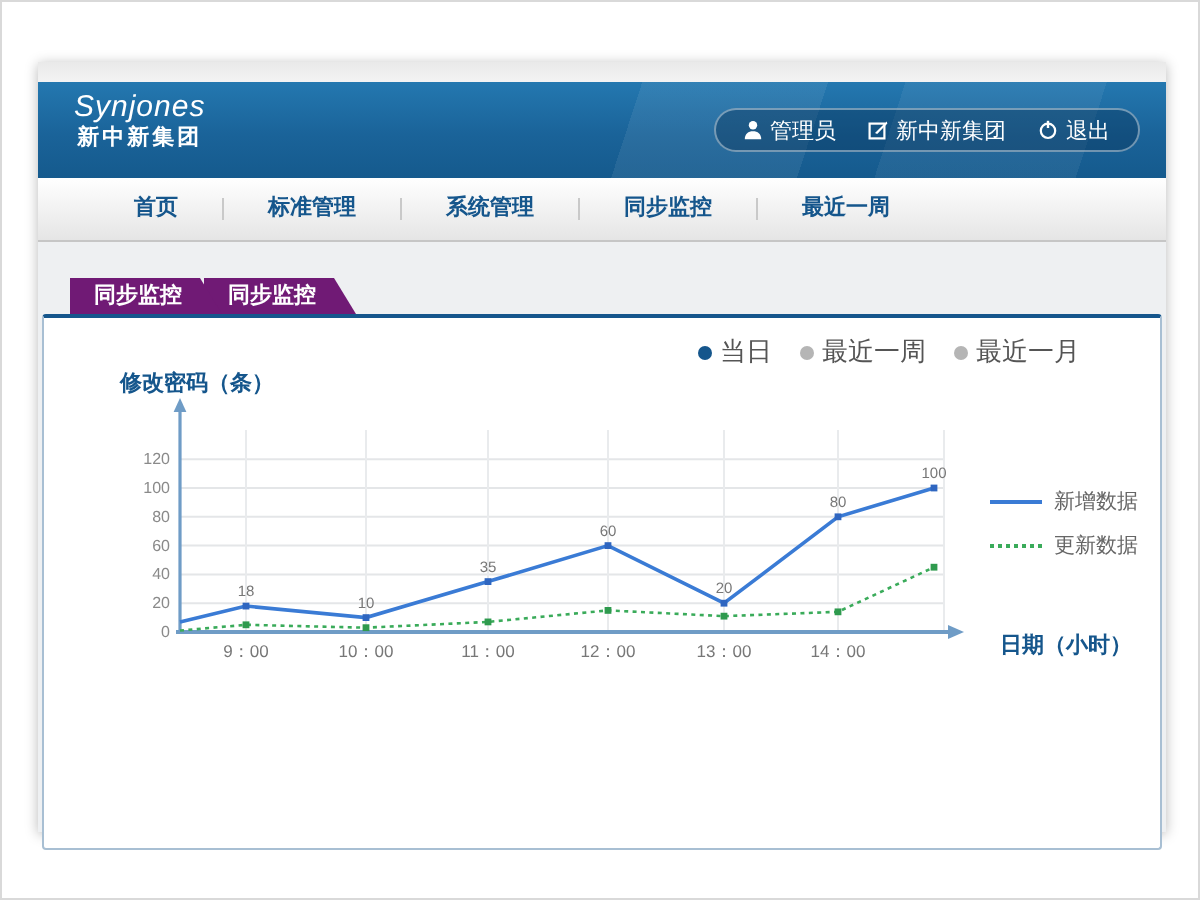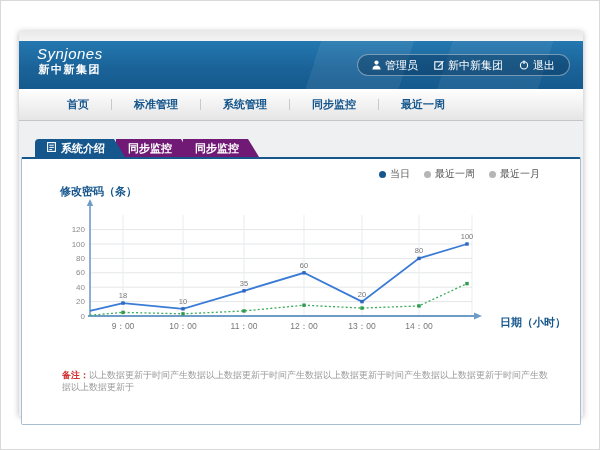--- a/index.html
+++ b/index.html
@@ -43,21 +43,21 @@
          clip-path:polygon(0 0, calc(100% - 11px) 0, 100% 100%, 0 100%); }
   .tab.active { background:#15568c; z-index:3; border-top-left-radius:4px;
                 display:flex; align-items:center; gap:5px; }
   .tab.inactive { background:#701a75; }
   .tab.t2 { z-index:2; } .tab.t3 { z-index:1; }
 
   
   .panel { position:relative; margin:0 2px; height:268px; background:#fff;
            border:1px solid #a8bfd3; border-top:2px solid #15568c; border-radius:2px; }
   .range-legend { position:absolute; top:8px; right:40px; display:flex; align-items:center;
-                  gap:14px; font-size:10px; color:#555; }
+                  gap:14px; font-size:13px; color:#555; }
   .range-item { display:flex; align-items:center; gap:4px; cursor:pointer; }
   .dot { width:7px; height:7px; border-radius:50%; background:#b5b5b5; }
   .range-item.selected .dot { background:#15568c; }
   .y-title { position:absolute; left:38px; top:25px; color:#15568c; font-weight:bold; font-size:11px; }
   .chart-svg { position:absolute; left:20px; top:40px; }
   .series-legend { position:absolute; left:473px; top:85px; display:flex; flex-direction:column;
                    gap:8px; font-size:10.5px; color:#666; }
   .series-item { display:flex; align-items:center; gap:6px; }
   .sample { width:26px; height:0; }
   .sample.solid  { border-top:2px solid #3a7bd5; }
@@ -112,31 +112,20 @@
 
     <div class="nav">
       <span class="nav-item">首页</span>
       <span class="nav-item">标准管理</span>
       <span class="nav-item">系统管理</span>
       <span class="nav-item">同步监控</span>
       <span class="nav-item">最近一周</span>
     </div>
 
     <div class="tabs">
-      <div class="tab active">
-        <span>
-          <svg width="9" height="10" viewBox="0 0 9 10">
-              <rect x="0.6" y="0.6" width="7.8" height="8.8" fill="none" stroke="#fff" stroke-width="1.1"></rect>
-              <line x1="2.3" y1="3.2" x2="6.8" y2="3.2" stroke="#fff" stroke-width="1"></line>
-              <line x1="2.3" y1="5.4" x2="6.8" y2="5.4" stroke="#fff" stroke-width="1"></line>
-              <line x1="2.3" y1="7.6" x2="5.2" y2="7.6" stroke="#fff" stroke-width="1"></line>
-            </svg>
-        </span>
-        <span>系统介绍</span>
-      </div>
       <div class="tab inactive t2">
         <span>同步监控</span>
       </div>
       <div class="tab inactive t3">
         <span>同步监控</span>
       </div>
     </div>
 
     <div class="panel">
       <div class="range-legend">
@@ -205,21 +194,28 @@
           <polyline points="48,116.28 81,113.4 141,114.84 202,111.96 262,106.2 320,109.08 377,106.92 425,84.6" fill="none" stroke="#3aab5a" stroke-width="1.3" stroke-dasharray="2 2.2"></polyline>
           <rect x="79.3" y="111.7" width="3.4" height="3.4" fill="#2f9a4e"></rect>
           <rect x="139.3" y="113.14" width="3.4" height="3.4" fill="#2f9a4e"></rect>
           <rect x="200.3" y="110.25999999999999" width="3.4" height="3.4" fill="#2f9a4e"></rect>
           <rect x="260.3" y="104.5" width="3.4" height="3.4" fill="#2f9a4e"></rect>
           <rect x="318.3" y="107.38" width="3.4" height="3.4" fill="#2f9a4e"></rect>
           <rect x="375.3" y="105.22" width="3.4" height="3.4" fill="#2f9a4e"></rect>
           <rect x="423.3" y="82.89999999999999" width="3.4" height="3.4" fill="#2f9a4e"></rect>
         </svg>
 
+      <div class="series-legend">
+        <span class="series-item">
+          <span class="sample solid"></span>
+          <span>新增数据</span>
+        </span>
+        <span class="series-item">
+          <span class="sample dotted"></span>
+          <span>更新数据</span>
+        </span>
+      </div>
 
       <div class="x-title">日期（小时）</div>
 
-      <div class="note">
-        <b>备注：</b><span>以上数据更新于时间产生数据以上数据更新于时间产生数据以上数据更新于时间产生数据以上数据更新于时间产生数据以上数据更新于</span>
-      </div>
     </div>
   </div>
 </div>
 
 </body></html>

